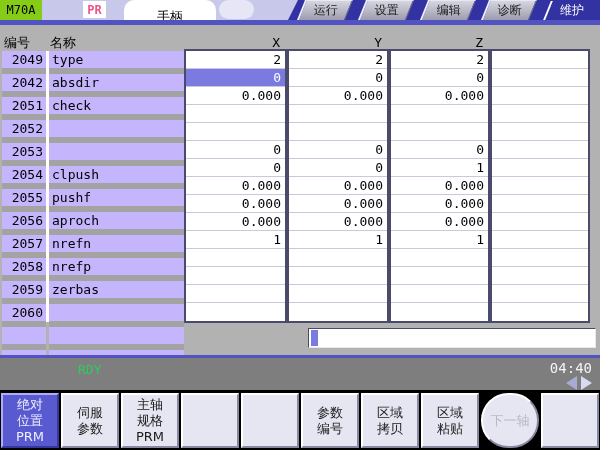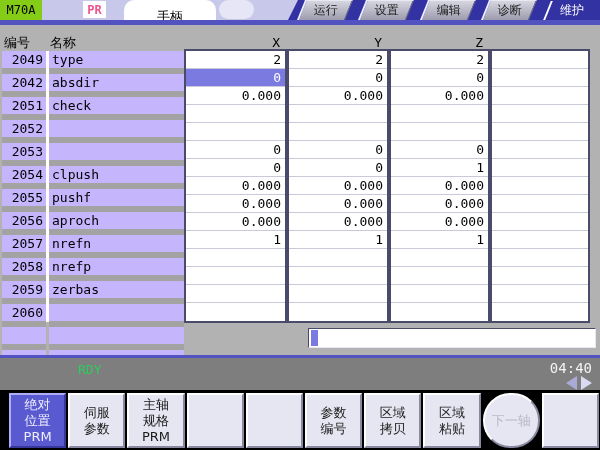--- a/index.html
+++ b/index.html
@@ -62,21 +62,21 @@
   .clock{position:absolute;right:8px;top:2px;font-family:"DejaVu Sans Mono",monospace;
          font-size:14px;color:#f4f4f4;}
   .arrows{position:absolute;right:8px;top:18px;display:flex;gap:4px;}
   .tri-left{width:0;height:0;border-top:7px solid transparent;border-bottom:7px solid transparent;
             border-right:11px solid #aaaad8;}
   .tri-right{width:0;height:0;border-top:7px solid transparent;border-bottom:7px solid transparent;
              border-left:11px solid #d9d9f2;}
 
   
   .softkeys{position:absolute;left:0;top:390px;width:600px;height:60px;background:#000;
-            display:flex;gap:2px;padding:3px 1px 2px 9px;box-sizing:border-box;}
+            display:flex;gap:2px;padding:3px 1px 2px 1px;box-sizing:border-box;}
   .skey{flex:1;background:#e6e6f2;color:#1a1a1a;
         border-top:2px solid #fff;border-left:2px solid #fff;
         border-bottom:2px solid #8888a0;border-right:2px solid #8888a0;
         display:flex;flex-direction:column;align-items:center;justify-content:center;
         font-size:13px;line-height:16px;text-align:center;overflow:hidden;}
   .skey.selected{background:#5a5ad0;color:#eef;
         border-top-color:#aeaef8;border-left-color:#aeaef8;
         border-bottom-color:#38389c;border-right-color:#38389c;}
   .skey.disabled{color:#b8b8c8;border-radius:27px;}
 </style>

